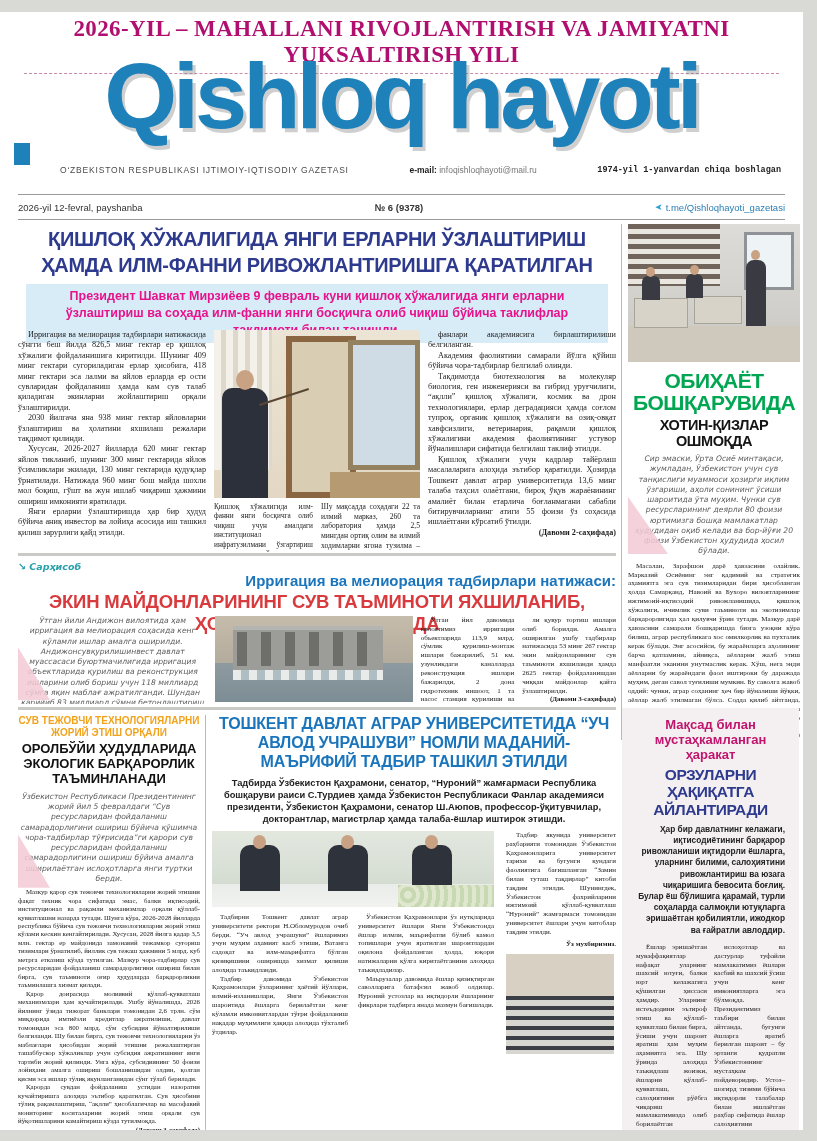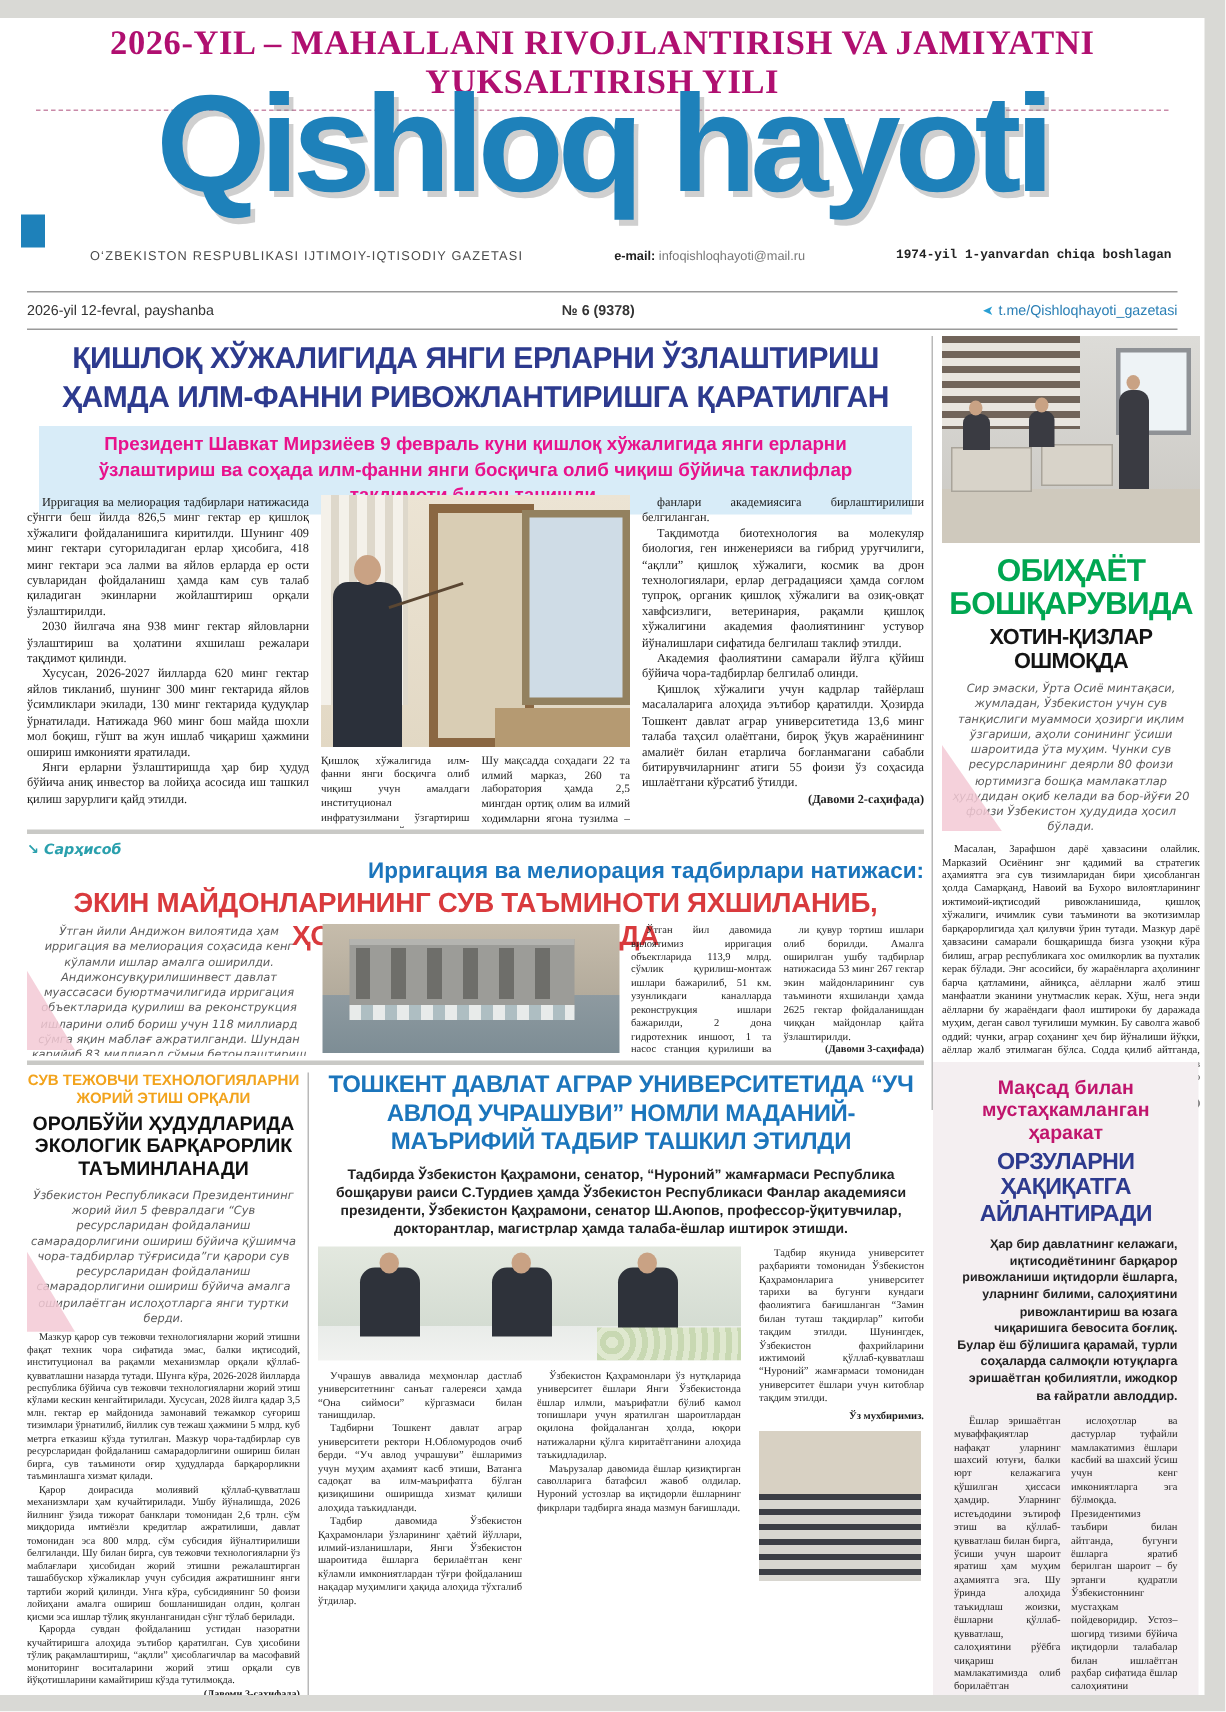--- a/index.html
+++ b/index.html
@@ -198,22 +198,22 @@
         <div class="ph-head"></div>
         <div class="ph-stick"></div>
       </div>
       <div class="caption-row">
         <div class="caption">Қишлоқ хўжалигида илм-фанни янги босқичга олиб чиқиш учун амалдаги институционал инфратузилмани ўзгартириш вақти келгани қайд этилди.</div>
         <div class="caption midcont bodytext">Шу мақсадда соҳадаги 22 та илмий марказ, 260 та лаборатория ҳамда 2,5 мингдан ортиқ олим ва илмий ходимларни ягона тузилма – Қишлоқ хўжалиги</div>
       </div>
     </div>
     <div class="mcol bodytext">
       <p>фанлари академиясига бирлаштирилиши белгиланган.</p>
+      <p>Академия фаолиятини самарали йўлга қўйиш бўйича чора-тадбирлар белгилаб олинди.</p>
       <p>Тақдимотда биотехнология ва молекуляр биология, ген инженерияси ва гибрид уруғчилиги, “ақлли” қишлоқ хўжалиги, космик ва дрон технологиялари, ерлар деградацияси ҳамда соғлом тупроқ, органик қишлоқ хўжалиги ва озиқ-овқат хавфсизлиги, ветеринария, рақамли қишлоқ хўжалигини академия фаолиятининг устувор йўналишлари сифатида белгилаш таклиф этилди.</p>
-      <p>Академия фаолиятини самарали йўлга қўйиш бўйича чора-тадбирлар белгилаб олинди.</p>
       <p>Қишлоқ хўжалиги учун кадрлар тайёрлаш масалаларига алоҳида эътибор қаратилди. Ҳозирда Тошкент давлат аграр университетида 13,6 минг талаба таҳсил олаётгани, бироқ ўқув жараёнининг амалиёт билан етарлича боғланмагани сабабли битирувчиларнинг атиги 55 фоизи ўз соҳасида ишлаётгани кўрсатиб ўтилди.</p>
       <span class="continued">(Давоми 2-саҳифада)</span>
     </div>
   </div>
 
   <div class="abs vrule" style="left:621px;top:212px;height:516px;"></div>
 
   <div class="abs sidebar">
     <div class="photo class-photo">
       <div class="cp-blinds"></div>
@@ -292,21 +292,20 @@
           <div class="mt-fig" style="left:28px;"></div>
           <div class="mt-head" style="left:41px;"></div>
           <div class="mt-fig" style="left:116px;"></div>
           <div class="mt-head" style="left:129px;"></div>
           <div class="mt-fig" style="left:200px;"></div>
           <div class="mt-head" style="left:213px;"></div>
           <div class="mt-flowers"></div>
         </div>
         <div class="uni-textcols">
           <div class="uni-col bodytext">
-            <p>Учрашув аввалида меҳмонлар дастлаб университетнинг санъат галереяси ҳамда “Она сиймоси” кўргазмаси билан танишдилар.</p>
             <p>Тадбирни Тошкент давлат аграр университети ректори Н.Обломуродов очиб берди. “Уч авлод учрашуви” ёшларимиз учун муҳим аҳамият касб этиши, Ватанга садоқат ва илм-маърифатга бўлган қизиқишини оширишда хизмат қилиши алоҳида таъкидланди.</p>
             <p>Тадбир давомида Ўзбекистон Қаҳрамонлари ўзларининг ҳаётий йўллари, илмий-изланишлари, Янги Ўзбекистон шароитида ёшларга берилаётган кенг кўламли имкониятлардан тўғри фойдаланиш нақадар муҳимлиги ҳақида алоҳида тўхталиб ўтдилар.</p>
           </div>
           <div class="uni-col bodytext">
             <p>Ўзбекистон Қаҳрамонлари ўз нутқларида университет ёшлари Янги Ўзбекистонда ёшлар илмли, маърифатли бўлиб камол топишлари учун яратилган шароитлардан оқилона фойдаланган ҳолда, юқори натижаларни қўлга киритаётганини алоҳида таъкидладилар.</p>
             <p>Маърузалар давомида ёшлар қизиқтирган саволларига батафсил жавоб олдилар. Нуроний устозлар ва иқтидорли ёшларнинг фикрлари тадбирга янада мазмун бағишлади.</p>
           </div>
         </div>
       </div>
       <div class="uni-right bodytext">

